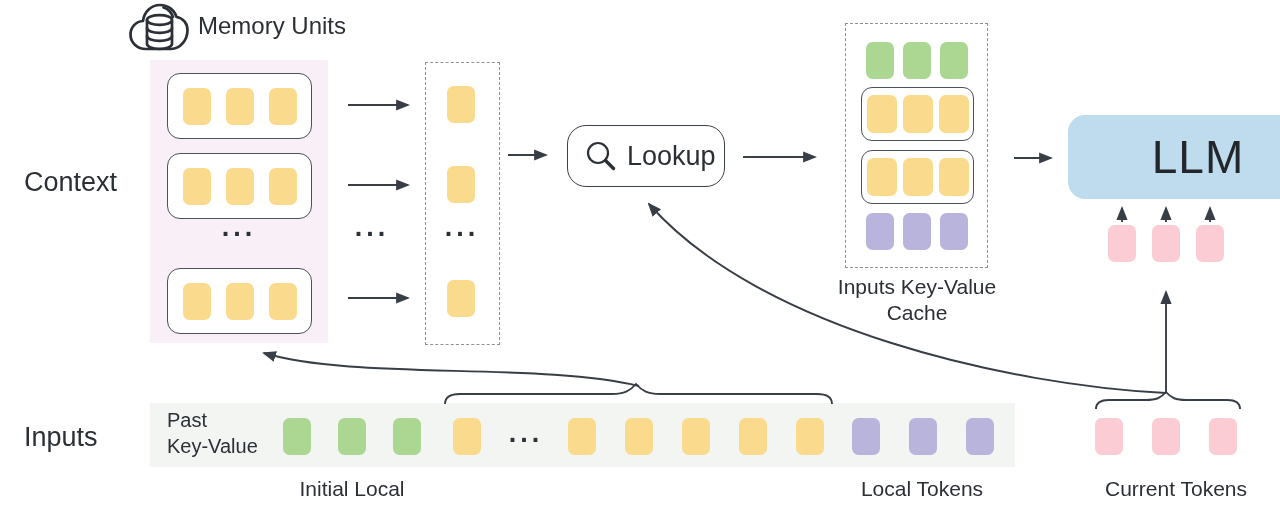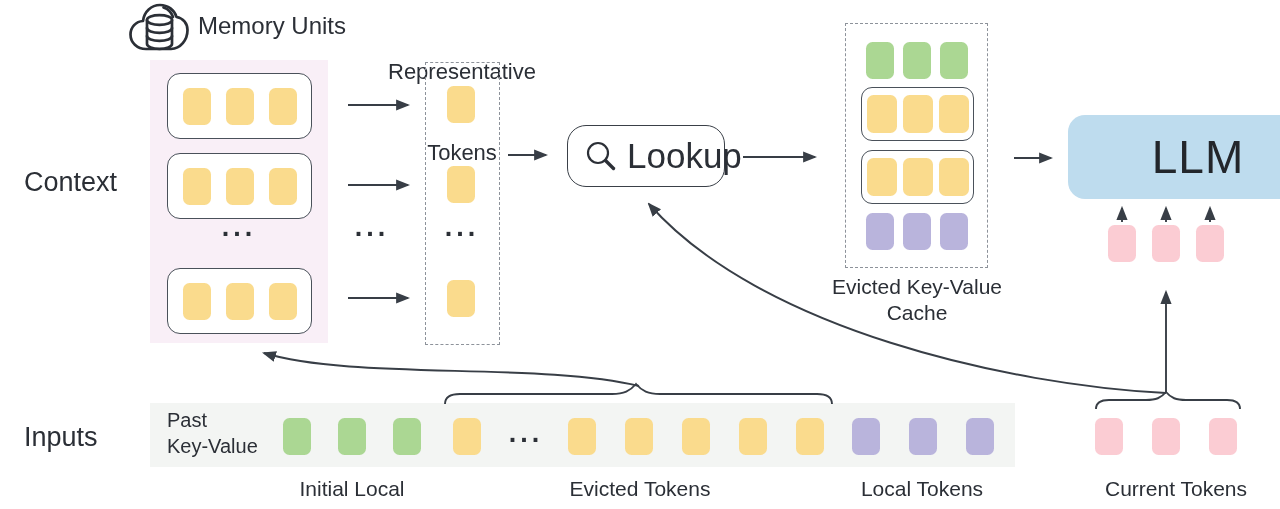--- a/index.html
+++ b/index.html
@@ -22,21 +22,21 @@
   .mem-unit{position:absolute;left:167px;width:143px;height:64px;background:#fff;
     border:1.4px solid #4a515a;border-radius:13px;display:flex;align-items:center;
     justify-content:center;gap:15px;}
   .dots{font-weight:700;font-size:27px;letter-spacing:4px;transform:translateX(-50%);}
   
   .rep-box{left:425px;top:62px;width:73px;height:281px;border:1.6px dashed #8d929a;}
   
   .lookup{left:567px;top:125px;width:158px;height:62px;border:1.7px solid #3a4048;
     border-radius:19px;background:#fff;display:flex;align-items:center;gap:9px;
     padding-left:17px;box-sizing:border-box;}
-  .lookup-text{font-size:35px;}
+  .lookup-text{font-size:27px;}
   
   .cache-box{left:845px;top:23px;width:143px;height:245px;border:1.6px dashed #8d929a;box-sizing:border-box;}
   .cache-row{position:absolute;left:845px;width:143px;display:flex;justify-content:center;gap:9px;}
   .cache-unit{position:absolute;left:861px;width:111px;height:52px;background:#fff;
     border:1.3px solid #4a515a;border-radius:11px;display:flex;align-items:center;
     justify-content:center;gap:6px;}
   .cache-unit .tok{width:30px;height:38px;}
   .cache-label{left:817px;top:274px;width:200px;text-align:center;font-size:21px;line-height:26px;}
   
   .llm-box{left:1068px;top:115px;width:196px;height:84px;background:var(--llm_blue);
@@ -88,24 +88,20 @@
     </div>
   <div class="abs dots" style="left:239px;top:212px;">...</div>
   <div class="mem-unit" style="top:268px;">
       <span class="tok yellow"></span>
       <span class="tok yellow"></span>
       <span class="tok yellow"></span>
     </div>
 
   <div class="abs dots" style="left:372px;top:212px;">...</div>
 
-  <div class="abs lbl" style="left:362px;top:4px;width:200px;text-align:center;font-size:22px;line-height:27px;">
-    <div>Representative</div>
-    <div>Tokens</div>
-  </div>
   <div class="abs rep-box"></div>
   <div class="abs tokrow" style="left:447px;top:86px;">
       <span class="tok yellow"></span>
     </div>
   <div class="abs tokrow" style="left:447px;top:166px;">
       <span class="tok yellow"></span>
     </div>
   <div class="abs dots" style="left:462px;top:212px;">...</div>
   <div class="abs tokrow" style="left:447px;top:280px;">
       <span class="tok yellow"></span>
@@ -136,21 +132,21 @@
       <span class="tok yellow"></span>
       <span class="tok yellow"></span>
       <span class="tok yellow"></span>
     </div>
   <div class="cache-row" style="top:213px;">
       <span class="tok purple"></span>
       <span class="tok purple"></span>
       <span class="tok purple"></span>
     </div>
   <div class="abs cache-label">
-    <div>Evicted Key-Value</div>
+    <div>Inputs Key-Value</div>
     <div>Cache</div>
   </div>
 
   <div class="abs llm-box">
     <span class="llm-text">LLM</span>
   </div>
   <div class="abs tokrow" style="left:1108px;top:225px;gap:16px;">
       <span class="tok pink"></span>
       <span class="tok pink"></span>
       <span class="tok pink"></span>
@@ -183,21 +179,20 @@
       <span class="tok purple"></span>
       <span class="tok purple"></span>
     </div>
   <div class="abs tokrow" style="left:1095px;top:418px;gap:29px;">
       <span class="tok pink"></span>
       <span class="tok pink"></span>
       <span class="tok pink"></span>
     </div>
 
   <div class="abs group-label" style="left:352px;top:477px;">Initial Local</div>
-  <div class="abs group-label" style="left:640px;top:477px;">Evicted Tokens</div>
   <div class="abs group-label" style="left:922px;top:477px;">Local Tokens</div>
   <div class="abs group-label" style="left:1166px;top:477px;margin-left:10px;">Current Tokens</div>
 
   <svg class="overlay" width="1280" height="509" viewBox="0 0 1280 509">
     <defs>
       <marker id="ah" markerUnits="userSpaceOnUse" markerWidth="14" markerHeight="12" viewBox="0 0 10 8" refX="8.5" refY="4" orient="auto">
         <path d="M0,0 L10,4 L0,8 Z" fill="#383E46"></path>
       </marker>
     </defs>
     <g stroke="#383E46" stroke-width="1.9" fill="none">

